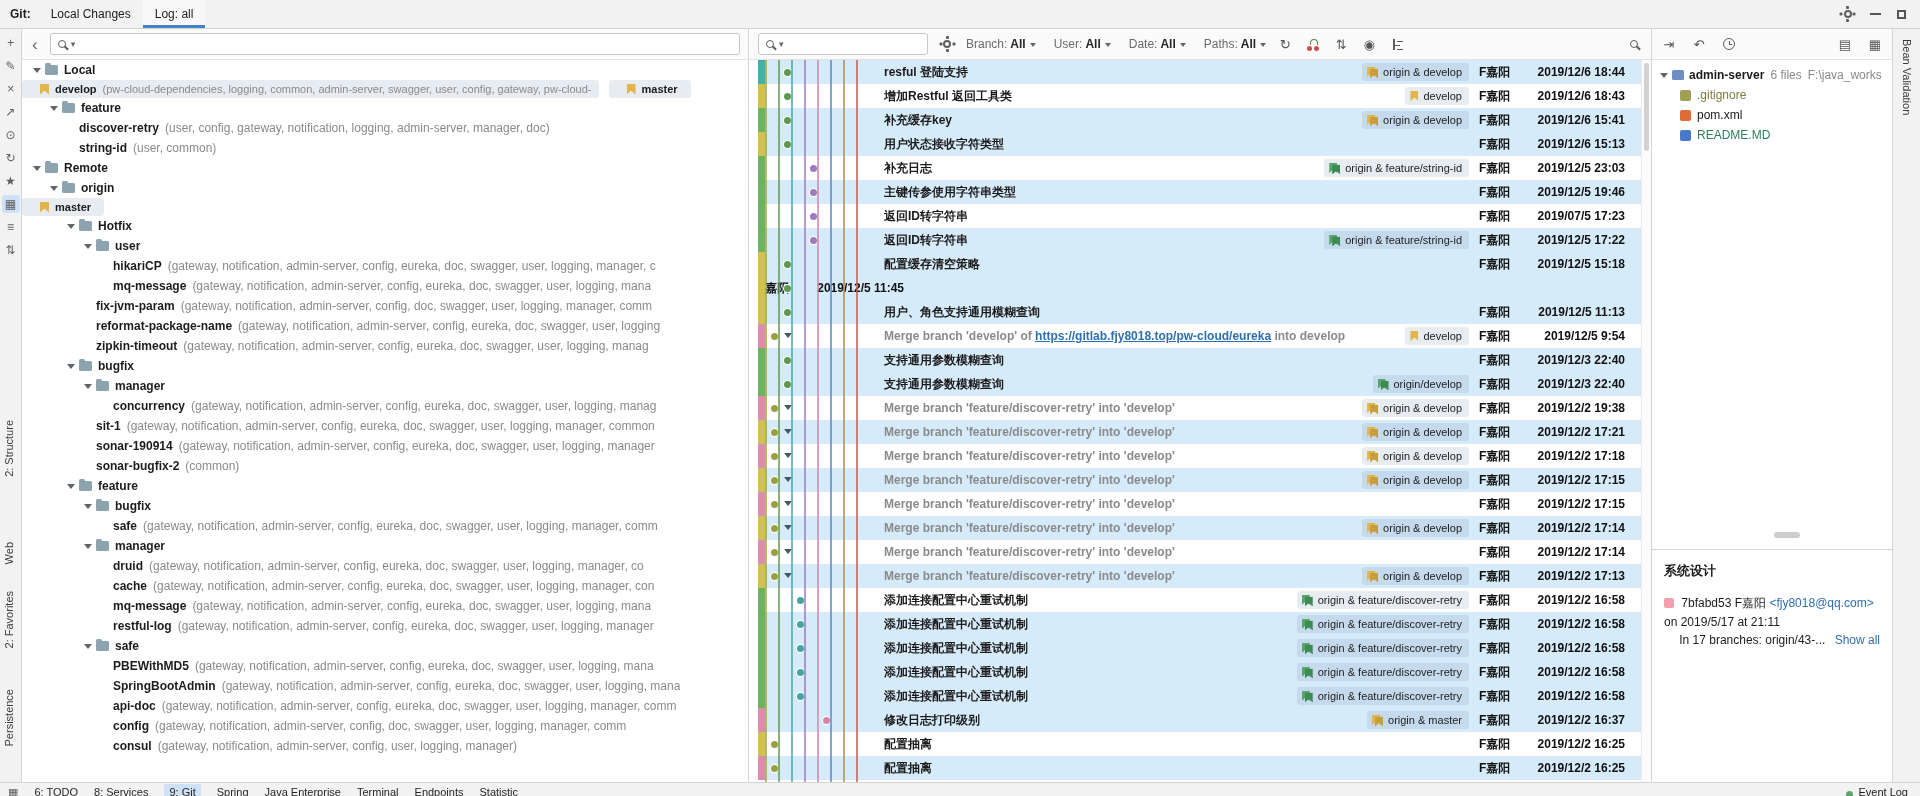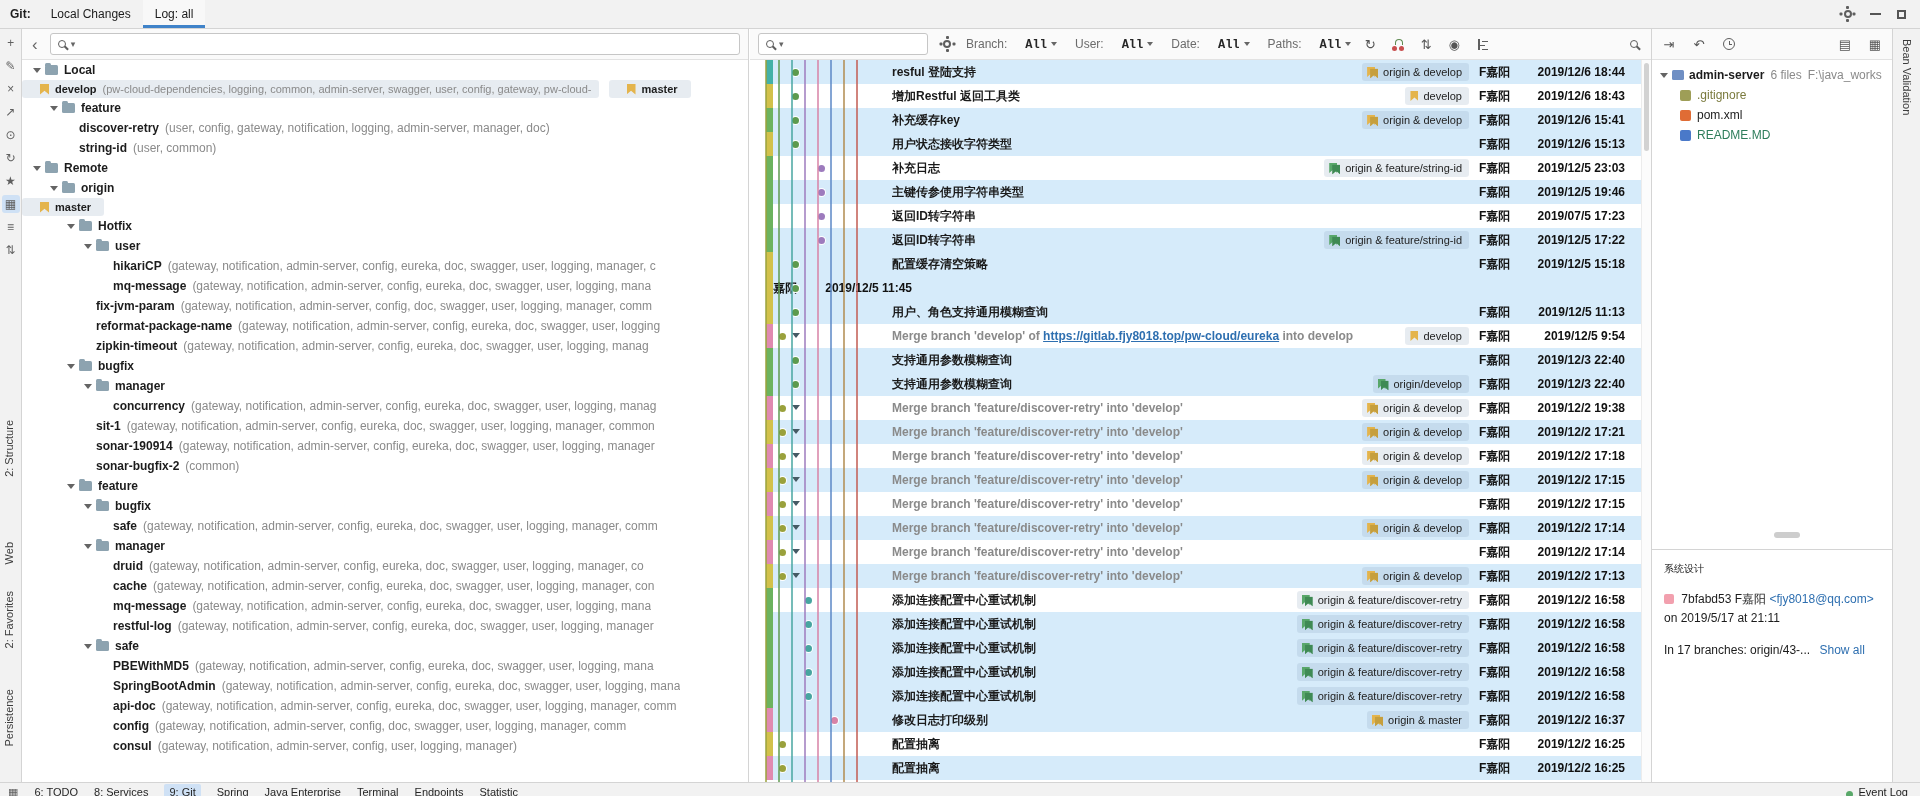--- a/index.html
+++ b/index.html
@@ -76,28 +76,28 @@
   .trow.tag .bflag{display:inline-block;}
   .tl{font-weight:600;color:var(--txt);}
   .td{color:var(--gray);margin-left:6px;overflow:hidden;}
 
   
   .log{position:absolute;left:750px;top:0;bottom:0;width:901px;background:#fff;}
   .lsearch{width:170px;flex:none;}
   .filters{display:flex;gap:18px;align-items:center;}
   .filter{color:#262626;cursor:default;white-space:nowrap;}
   .f-label{color:#6b6b6b;}
-  .f-val{font-weight:600;margin-left:18px;font-family:Liberation Mono, monospace;}
+  .f-val{font-weight:600;margin-left:3px;}
   .f-caret{display:inline-block;margin-left:4px;border-left:3.5px solid transparent;border-right:3.5px solid transparent;border-top:4px solid #666;vertical-align:middle;}
   .l-list{position:absolute;top:31px;left:0;right:0;bottom:0;overflow:hidden;}
   .lanes{position:absolute;left:0;top:0;bottom:0;width:126px;z-index:2;pointer-events:none;}
   .lanes i{position:absolute;top:0;bottom:0;width:2px;background:var(--c);opacity:.75;}
   .lanes i:nth-of-type(1){left:15px}.lanes i:nth-of-type(2){left:28px}.lanes i:nth-of-type(3){left:41px}.lanes i:nth-of-type(4){left:54px}
   .lanes i:nth-of-type(5){left:67px}.lanes i:nth-of-type(6){left:80px}.lanes i:nth-of-type(7){left:93px}.lanes i:nth-of-type(8){left:106px}
-  .rows{position:absolute;top:0;left:16px;right:10px;z-index:1;}
+  .rows{position:absolute;top:0;left:8px;right:10px;z-index:1;}
   .crow{position:relative;height:24px;display:flex;align-items:center;background:#fff;cursor:default;}
   .crow.sel{background:var(--sel);}
   .stripe{position:absolute;left:0;top:0;bottom:0;width:7px;background:var(--stripe);}
   .dot{position:absolute;z-index:3;width:7px;height:7px;border-radius:50%;left:calc(12.5px + var(--lane,0)*13px);top:8.5px;background:var(--lc,#888);box-shadow:0 0 0 1px #fff;}
   .marrow{position:absolute;z-index:3;left:calc(26px + var(--lane,0)*13px);top:9px;border-left:4px solid transparent;border-right:4px solid transparent;border-top:5.5px solid #455a64;}
   .msg{margin-left:126px;flex:1;min-width:0;overflow:hidden;white-space:nowrap;font-weight:600;color:#1a1a1a;}
   .crow.merge .msg{color:#8a8a8a;}
   .lnk{color:var(--link);text-decoration:underline;cursor:pointer;}
   .tag{flex:none;display:inline-flex;align-items:center;height:18px;background:rgba(120,150,175,.18);border-radius:3px;padding:0 7px 0 5px;margin-right:10px;font-size:11px;color:#222;cursor:default;white-space:nowrap;}
   .tag .f1,.tag .f2{width:8px;height:10px;clip-path:polygon(0 0,100% 0,100% 100%,50% 66%,0 100%);flex:none;}
@@ -118,25 +118,25 @@
   .tri{border-left:4.5px solid transparent;border-right:4.5px solid transparent;border-top:5.5px solid #646464;margin-right:4px;flex:none;}
   .mod-ic{width:12px;height:10px;background:#6f8fc4;border-radius:1.5px;margin-right:5px;flex:none;}
   .d-root b{font-weight:700;margin-right:6px;}
   .d-root .gray{color:var(--gray);margin-right:6px;}
   .d-root .path{overflow:hidden;flex:1;}
   .d-file{height:20px;display:flex;align-items:center;padding-left:28px;cursor:default;}
   .file-ic{width:11px;height:11px;border-radius:2px;background:var(--ic,#bbb);margin-right:6px;flex:none;}
   .fname{color:var(--fc,var(--txt));}
   .d-hthumb{position:absolute;top:503px;left:122px;width:26px;height:6px;background:#cdcdcd;border-radius:3px;}
   .d-msg{position:absolute;top:520px;left:0;right:0;bottom:0;border-top:1px solid var(--border);padding:12px 12px 0;overflow:hidden;}
-  .d-title{font-size:10px;font-weight:400;margin-bottom:14px;}
+  .d-title{font-size:13px;font-weight:700;margin-bottom:14px;}
   .d-meta{line-height:1.55;}
   .avatar{display:inline-block;width:10px;height:10px;background:#f2a0ae;border-radius:2px;margin-right:4px;vertical-align:-1px;}
   .d-meta .lnk{text-decoration:none;}
-  .d-branches{margin-top:14px;line-height:1.5;}
+  .d-branches{line-height:1.5;text-align:right;}
   .d-branches .lnk{text-decoration:none;margin-left:6px;white-space:nowrap;}
 
   
   .statusbar{position:absolute;left:0;right:0;bottom:0;height:14px;background:var(--bar-bg);border-top:1px solid var(--border);display:flex;align-items:flex-start;gap:16px;padding:1px 12px 0 8px;font-size:11px;line-height:17px;overflow:hidden;}
   .sb-ic{color:#5f5f5f;font-size:11px;}
   .sb-items{display:flex;gap:16px;}
   .sb-item{color:#262626;cursor:default;white-space:nowrap;}
   .sb-item.active{background:#cfe1f5;border-radius:2px;padding:0 5px;}
   .sb-right{margin-left:auto;display:flex;align-items:center;cursor:default;white-space:nowrap;}
   .dot-green{width:7px;height:7px;border-radius:50%;background:#59a869;display:inline-block;margin-right:5px;margin-top:4px;}

